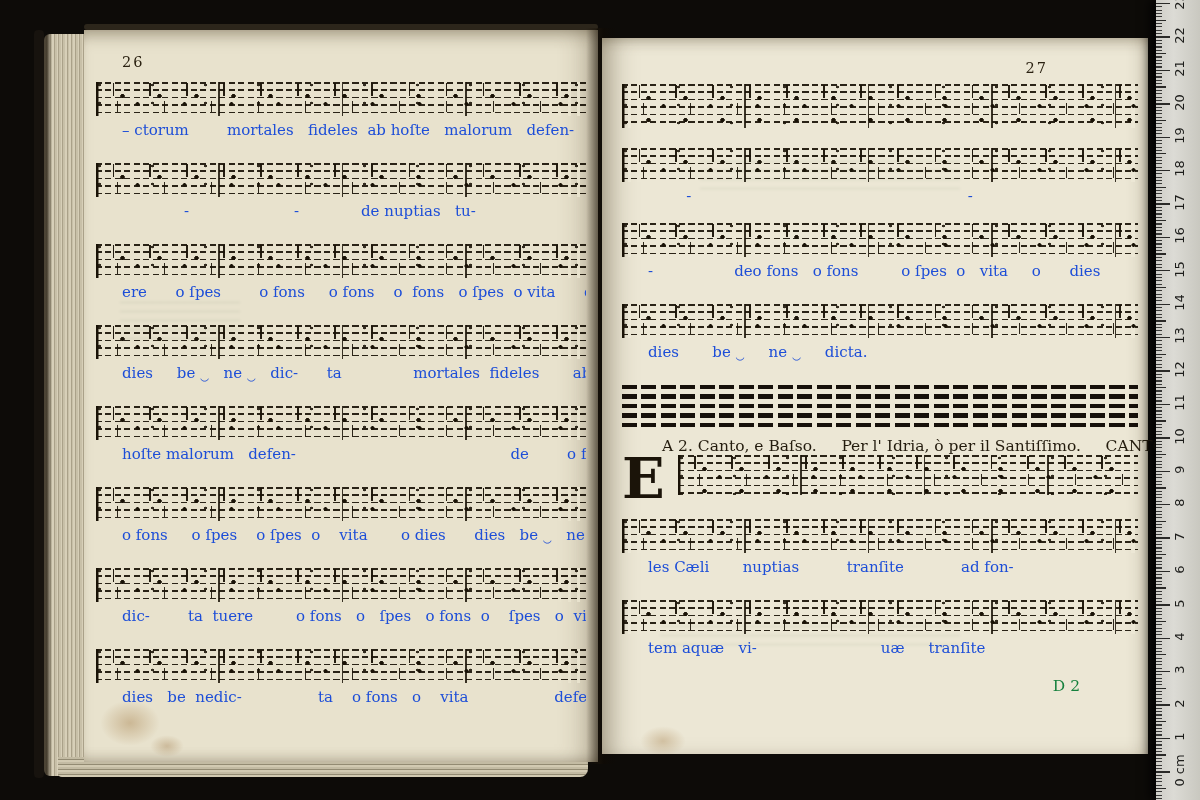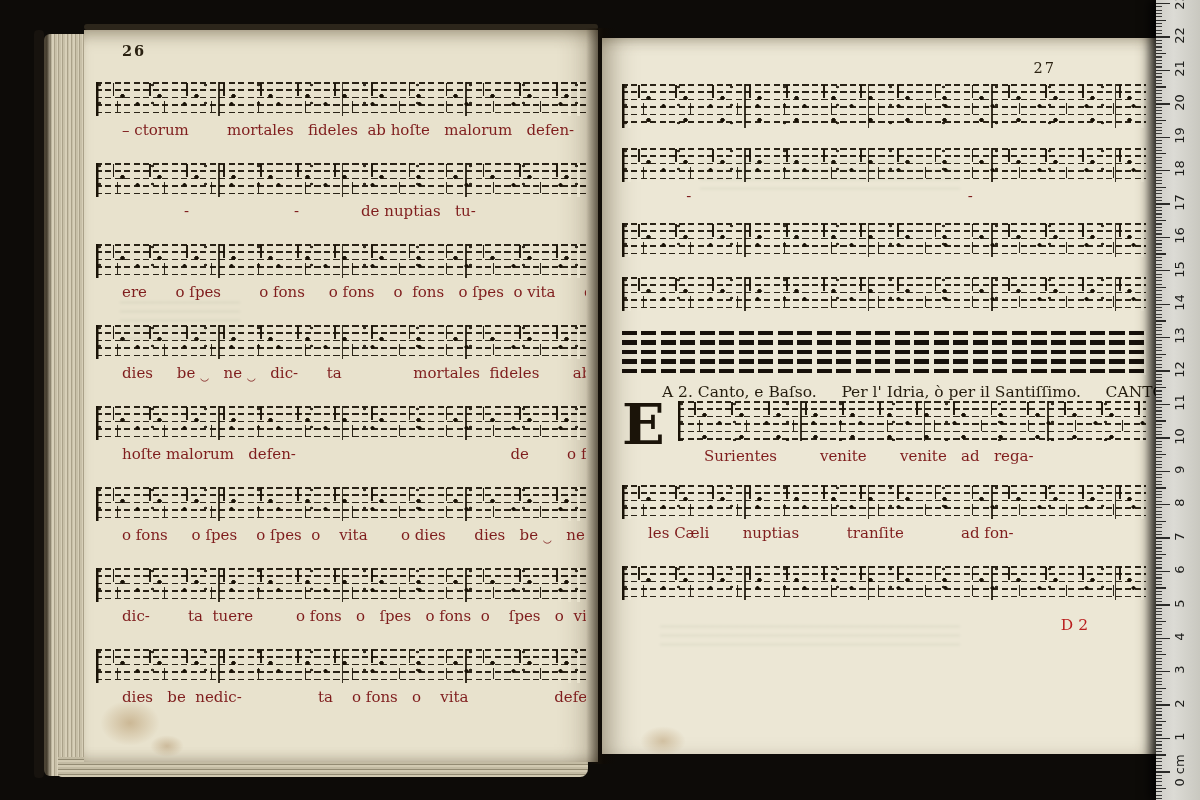--- a/index.html
+++ b/index.html
@@ -12,25 +12,25 @@
       linear-gradient(90deg,rgba(60,52,38,.9) 0 3px,rgba(0,0,0,0) 8px),
       repeating-linear-gradient(90deg,#d7cfb8 0 1.6px,#aaa189 1.6px 2.6px,#c8c0a8 2.6px 4.2px);}
   .bottom-stack{position:absolute;left:58px;top:757px;width:530px;height:20px;
     background:repeating-linear-gradient(0deg,#d2cab2 0 2px,#938b73 2px 3px,#c3bba3 3px 5px);
     border-radius:0 0 8px 4px;}
   .top-edge-line{position:absolute;left:84px;top:24px;width:514px;height:6px;background:#2c261b;border-radius:3px;}
   .page{position:absolute;box-shadow:inset 0 0 40px rgba(90,75,45,.28);}
   .page-left{--paper:#e8e2cd;left:84px;top:30px;width:514px;height:732px;background:var(--paper);
     box-shadow:inset -26px 0 30px -18px rgba(70,55,30,.45),inset 0 14px 18px -12px rgba(70,55,30,.5),inset 0 -10px 14px -10px rgba(70,55,30,.4);}
   .page-right{--paper:#ece7d5;left:602px;top:38px;width:546px;height:716px;background:var(--paper);
-    box-shadow:inset 22px 0 28px -16px rgba(70,55,30,.5),inset -14px 0 20px -14px rgba(70,55,30,.45),inset 0 12px 16px -12px rgba(70,55,30,.4);padding-left:8px;}
+    box-shadow:inset 22px 0 28px -16px rgba(70,55,30,.5),inset -14px 0 20px -14px rgba(70,55,30,.45),inset 0 12px 16px -12px rgba(70,55,30,.4);}
   .gutter{position:absolute;left:586px;top:28px;width:30px;height:736px;pointer-events:none;
     background:linear-gradient(90deg,rgba(25,18,8,0),rgba(25,18,8,.55) 45%,rgba(15,10,4,.6) 58%,rgba(25,18,8,0));}
   .pageno{position:absolute;font:14.5px "DejaVu Serif",serif;color:#2a2111;letter-spacing:2px;}
-  .pn-l{top:12px;left:38px;font-weight:bold;}
+  .pn-l{top:24px;left:38px;}
   .pn-r{top:22px;right:100px;}
   
   .music-l{position:absolute;inset:52px 12px 0 12px;}
   .music-r{position:absolute;inset:46px 10px 0 20px;}
   .staff{position:relative;height:34px;
     background-image:
       linear-gradient(#191206,#191206),
       repeating-linear-gradient(to bottom,rgba(25,18,6,.92) 0 1.6px,rgba(0,0,0,0) 1.6px 7.4px);
     background-size:2.5px 100%,100% 100%;
     background-repeat:no-repeat,repeat;}
@@ -46,31 +46,31 @@
       repeating-linear-gradient(90deg,rgba(0,0,0,0) 0 122px,rgba(25,18,6,.85) 122px 123.6px);
     background-size:37px 22px,47px 26px,53px 18px,100% 13px,100% 11px,100% 100%;
     background-position:8px 3px,18px 9px,30px 12px,0 1px,0 19px,0 0;
     background-repeat:repeat,repeat,repeat,repeat-x,repeat-x,repeat;}
   .staff.tall{height:44px;}
   .filler{position:relative;height:44px;margin:6px 0 8px;
     background-image:repeating-linear-gradient(to bottom,#16100a 0 4.4px,rgba(0,0,0,0) 4.4px 9.4px);}
   .filler::before{content:"";position:absolute;inset:0;
     background-image:repeating-linear-gradient(90deg,rgba(0,0,0,0) 0 15px,var(--paper) 15px 19.5px);}
   
-  .lyric{font:15px/1.25 "DejaVu Serif",serif;color:#7f1d1d;white-space:pre;height:22px;padding-left:26px;overflow:hidden;}
+  .lyric{font:15px/1.25 "DejaVu Serif",serif;color:#1d4ed8;white-space:pre;height:22px;padding-left:26px;overflow:hidden;}
   .pair{margin-bottom:20px;}
   .pair .staff{margin-bottom:5px;}
   .hyph{height:16px;}
   .heading{font:15.5px "DejaVu Serif",serif;color:#241c0e;white-space:pre;padding-left:40px;margin:6px 0 0;}
   .solo{font:14px "DejaVu Serif",serif;color:#241c0e;padding-left:92px;height:18px;}
   .erow{display:flex;align-items:stretch;margin-bottom:16px;}
   .einitial{flex:none;width:56px;font:700 56px/0.85 "DejaVu Serif",serif;color:#1b1409;}
   .ecol{flex:1;}
   .ecol .staff{height:40px;margin-bottom:6px;}
-  .catch{font:15.5px "DejaVu Serif",serif;color:#b91c1c;text-align:right;padding-right:58px;margin-top:-4px;}
+  .catch{font:15.5px "DejaVu Serif",serif;color:#15803d;text-align:right;padding-right:58px;margin-top:-4px;}
   
   .stain{position:absolute;border-radius:50%;pointer-events:none;}
   .s1{left:100px;top:700px;width:60px;height:46px;background:radial-gradient(rgba(150,105,45,.35),rgba(150,105,45,0) 70%);}
   .s2{left:150px;top:735px;width:34px;height:22px;background:radial-gradient(rgba(140,95,40,.3),rgba(140,95,40,0) 70%);}
   .s3{left:640px;top:726px;width:46px;height:30px;background:radial-gradient(rgba(150,105,45,.3),rgba(150,105,45,0) 70%);}
   .ghost{position:absolute;pointer-events:none;opacity:.5;
     background:repeating-linear-gradient(0deg,rgba(105,120,90,.12) 0 3px,rgba(0,0,0,0) 3px 9px);filter:blur(1px);}
   .g1{left:120px;top:300px;width:120px;height:40px;}
   .g2{left:700px;top:160px;width:260px;height:30px;}
   .g3{left:660px;top:620px;width:300px;height:26px;}
@@ -142,39 +142,41 @@
     <div class="music-r">
       <div class="pair">
         <div class="staff tall"></div>
       </div>
       <div class="pair">
         <div class="staff"></div>
         <div class="lyric hyph">        -                                                          -</div>
       </div>
       <div class="pair">
         <div class="staff"></div>
-      </div>
-      <div class="pair">
-        <div class="staff"></div>
+        <div class="lyric">-                 deo fons   o fons         o ſpes  o   vita     o      dies</div>
+      </div>
+      <div class="pair">
+        <div class="staff"></div>
+        <div class="lyric">dies       be ‿     ne ‿     dicta.</div>
       </div>
       <div class="filler"></div>
       <div class="heading">A 2. Canto, e Baſso.     Per l' Idria, ò per il Santiſſimo.     CANTO.</div>
       <div class="erow">
         <div class="einitial">E</div>
         <div class="ecol">
           <div class="staff"></div>
-          <div class="lyric">Surientes         venite       venite   ad   rega-</div>
         </div>
       </div>
       <div class="pair">
         <div class="staff"></div>
         <div class="lyric">les Cæli       nuptias          tranſite            ad fon-</div>
       </div>
       <div class="pair">
         <div class="staff"></div>
+        <div class="lyric">tem aquæ   vi-                          uæ     tranſite</div>
       </div>
       <div class="catch">D 2</div>
     </div>
   </div>
 
   <div class="stain s1"></div>
   <div class="stain s2"></div>
   <div class="stain s3"></div>
   <div class="ghost g1"></div>
   <div class="ghost g2"></div>

